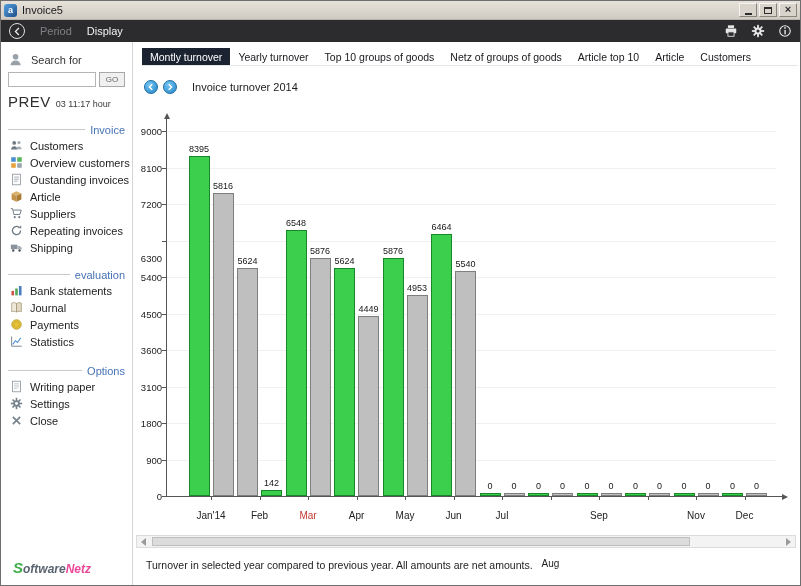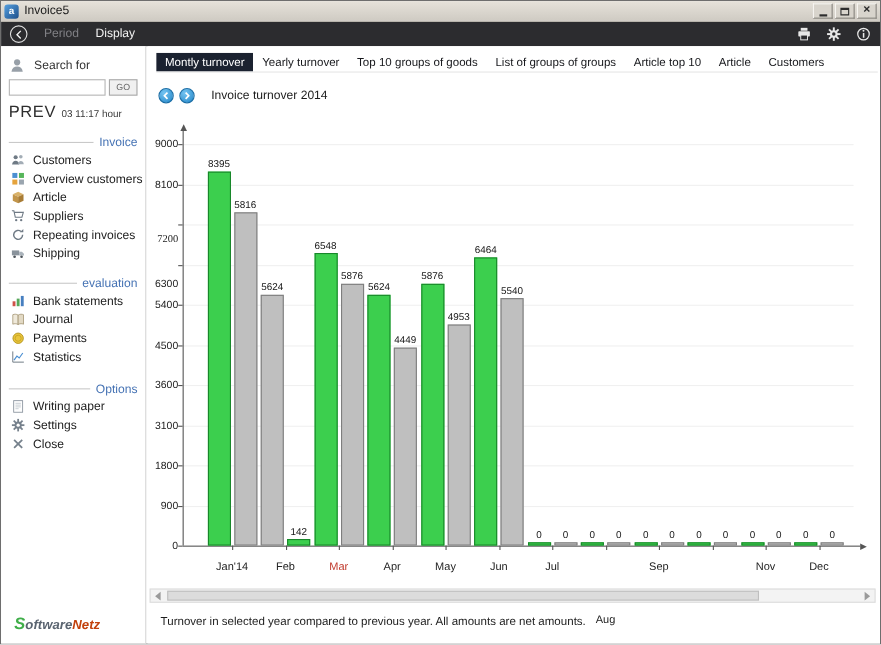--- a/index.html
+++ b/index.html
@@ -52,21 +52,21 @@
   .sec-head .sec-label{font-size:11px;color:#4673b4}
   .sec-invoice{margin-top:12px}
   .sec-eval{margin-top:11px}
   .sec-options{margin-top:13px}
   .sb-item{display:flex;align-items:center;gap:7px;height:17px;padding-left:9px;
     font-size:11px;color:#222;cursor:default;white-space:nowrap}
   .logo{position:absolute;left:12px;bottom:9px;font-style:italic;font-weight:bold;
     font-size:12px;white-space:nowrap}
   .logo .l-s{color:#3fae49;font-size:15px}
   .logo .l-mid{color:#5a6470}
-  .logo .l-tail{color:#c2410c}
+  .logo .l-tail{color:#ec4899}
 
   
   .main{position:absolute;left:133px;top:41px;right:0;bottom:0;background:#fff}
   .tabs{position:absolute;left:8px;top:6px;right:2px;height:18px;display:flex;
     border-bottom:1px solid #e6e6e6;overflow:hidden}
   .tab{font-size:10.5px;color:#17181c;padding:3px 8px;white-space:nowrap;cursor:default}
   .tab.selected{background:#1b2230;color:#fff}
   .navrow{position:absolute;left:10px;top:38px;display:flex;align-items:center;gap:5px}
   .navbtn{width:14px;height:14px;border-radius:50%;border:1px solid #1b6ea6;flex:none;
     background:radial-gradient(circle at 35% 30%,#74c4f2,#2386c8);
@@ -190,20 +190,29 @@
       <svg class="icon" viewBox="0 0 16 16">
           <rect x="1.5" y="1.5" width="5.6" height="5.6" fill="#4b8fd2"></rect>
           <rect x="8.9" y="1.5" width="5.6" height="5.6" fill="#57b65b"></rect>
           <rect x="1.5" y="8.9" width="5.6" height="5.6" fill="#e5a33c"></rect>
           <rect x="8.9" y="8.9" width="5.6" height="5.6" fill="#9aa5af"></rect>
         </svg>
       <span>Overview customers</span>
     </div>
     <div class="sb-item">
       <svg class="icon" viewBox="0 0 16 16">
+          <rect x="3" y="1.5" width="10" height="13" fill="#fdfdfd" stroke="#8d96a0"></rect>
+          <line x1="5" y1="5" x2="11" y2="5" stroke="#9aa3ac"></line>
+          <line x1="5" y1="7.5" x2="11" y2="7.5" stroke="#9aa3ac"></line>
+          <line x1="5" y1="10" x2="9.5" y2="10" stroke="#9aa3ac"></line>
+        </svg>
+      <span>Oustanding invoices</span>
+    </div>
+    <div class="sb-item">
+      <svg class="icon" viewBox="0 0 16 16">
           <path d="M8 1.5 14 4.3 8 7.1 2 4.3z" fill="#d9b26a"></path>
           <path d="M2 4.3 8 7.1v7.4L2 11.7z" fill="#c2954a"></path>
           <path d="M14 4.3 8 7.1v7.4l6-2.8z" fill="#a87c35"></path>
         </svg>
       <span>Article</span>
     </div>
     <div class="sb-item">
       <svg class="icon" viewBox="0 0 16 16" fill="none" stroke="#6f7a85" stroke-width="1.2">
           <path d="M1 2h2.2l1.6 7.2h7.4l1.6-5.4H4"></path>
           <circle cx="5.8" cy="12.5" r="1.3" fill="#6f7a85" stroke="none"></circle>
@@ -300,21 +309,21 @@
     <div class="logo">
       <span class="l-s">S</span><span class="l-mid">oftware</span><span class="l-tail">Netz</span>
     </div>
   </div>
 
   <div class="main">
     <div class="tabs">
       <span class="tab selected">Montly turnover</span>
       <span class="tab">Yearly turnover</span>
       <span class="tab">Top 10 groups of goods</span>
-      <span class="tab">List of groups of groups</span>
+      <span class="tab">Netz of groups of goods</span>
       <span class="tab">Article top 10</span>
       <span class="tab">Article</span>
       <span class="tab">Customers</span>
     </div>
 
     <div class="navrow">
       <span class="navbtn">
         <svg viewBox="0 0 16 16" fill="none" stroke="#fff" stroke-width="2.4">
             <path d="M10 3.5 5.5 8l4.5 4.5"></path>
           </svg>
@@ -346,21 +355,21 @@
         <div class="ytick" style="left: 28px; top: 212.5px;"></div>
         <div class="ylab" style="left: 0px; top: 207.5px;">4500</div>
         <div class="grid" style="left: 32px; top: 176px; width: 610px;"></div>
         <div class="ytick" style="left: 28px; top: 176px;"></div>
         <div class="ylab" style="left: 0px; top: 171px;">5400</div>
         <div class="grid" style="left: 32px; top: 139.5px; width: 610px;"></div>
         <div class="ytick" style="left: 28px; top: 139.5px;"></div>
         <div class="ylab" style="left: 0px; top: 152px;">6300</div>
         <div class="grid" style="left: 32px; top: 103px; width: 610px;"></div>
         <div class="ytick" style="left: 28px; top: 103px;"></div>
-        <div class="ylab" style="left: 0px; top: 112px; font-family: Liberation Serif, serif;">7200</div>
+        <div class="ylab" style="left: 0px; top: 98px;">7200</div>
         <div class="grid" style="left: 32px; top: 66.5px; width: 610px;"></div>
         <div class="ytick" style="left: 28px; top: 66.5px;"></div>
         <div class="ylab" style="left: 0px; top: 61.5px;">8100</div>
         <div class="grid" style="left: 32px; top: 30px; width: 610px;"></div>
         <div class="ytick" style="left: 28px; top: 30px;"></div>
         <div class="ylab" style="left: 0px; top: 25px;">9000</div>
         <div class="yaxis" style="left: 32px; top: 18px; height: 377px;"></div>
         <div class="xaxis" style="left: 32px; top: 395px; width: 616px;"></div>
         <div class="yarrow" style="left: 29.5px; top: 12px;"></div>
         <div class="xarrow" style="left: 648px; top: 392.5px;"></div>

